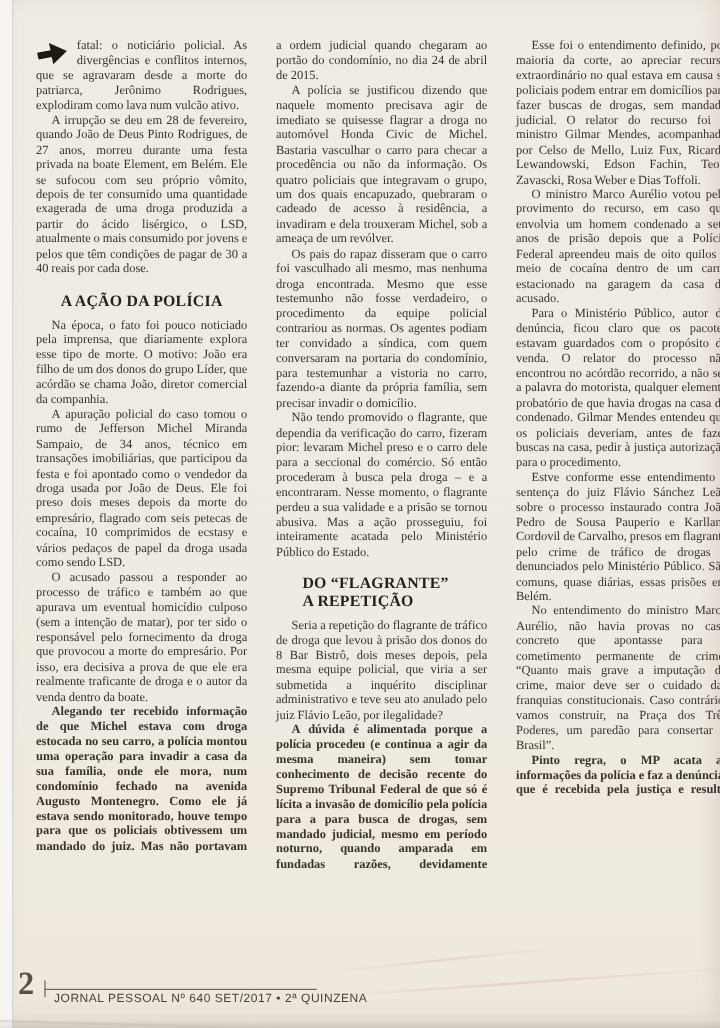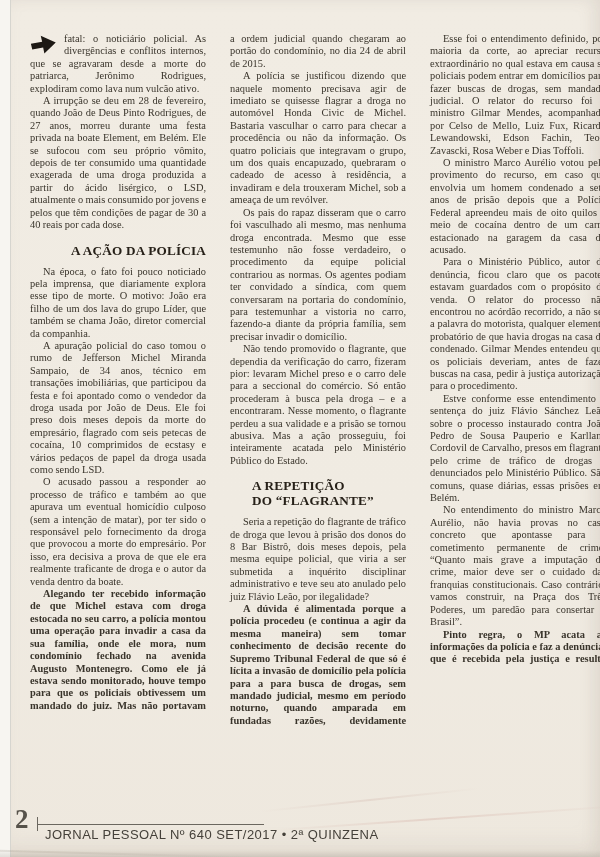--- a/index.html
+++ b/index.html
@@ -45,37 +45,37 @@
   .jump-arrow{
     float:left;width:27px;height:21px;margin:1px 7px 0 0;
   }
   .jump-arrow svg{display:block;transform:rotate(-8deg);}
   h2{
     margin:11px 0 8px 0;
     font-size:13.2px;line-height:15px;
     font-weight:bold;color:#272119;
     letter-spacing:0.2px;
   }
-  h2.center{text-align:right;}
+  h2.center{text-align:center;}
   h2.indent{margin-left:22px;text-align:left;}
   h2 .hl{display:block;}
 
   .footer{position:absolute;left:0;top:804px;width:300px;height:40px;}
   .pagenum{
     position:absolute;left:15px;top:2px;
     font-family:"Liberation Serif", serif;
     font-weight:bold;font-size:27px;line-height:27px;
     color:#56524a;
   }
   .footer-rule{position:absolute;left:37px;top:20px;width:227px;height:1px;background:#6b675f;}
   .footer-tick{position:absolute;left:37px;top:13px;width:1px;height:14px;background:#6b675f;}
   .issue{
     position:absolute;left:45px;top:23px;
     font-family:"Liberation Sans", sans-serif;
-    font-size:13px;letter-spacing:0.45px;
+    font-size:10px;letter-spacing:0.45px;
     color:#45413a;white-space:nowrap;
   }
 </style>
 </head>
 <body>
 
 <div class="page">
   <div class="edge-left"></div>
 
   <div class="columns">
@@ -84,34 +84,34 @@
       <p class="cont">
         <span class="jump-arrow">
           <svg width="27" height="21" viewBox="0 0 28 22" xmlns="http://www.w3.org/2000/svg">
             <path d="M1 8.5 L13 8 L12.4 1.5 L27 10.8 L13.6 20.5 L13.2 14 L1.6 14.6 Z" fill="#1d1914"></path>
           </svg>
         </span>
         <span>fatal: o noticiário policial. As divergências e conflitos internos, que se agravaram desde a morte do patriarca, Jerônimo Rodrigues, explodiram como lava num vulcão ativo.</span>
       </p>
       <p>A irrupção se deu em 28 de fevereiro, quando João de Deus Pinto Rodrigues, de 27 anos, morreu durante uma festa privada na boate Element, em Belém. Ele se sufocou com seu próprio vômito, depois de ter consumido uma quantidade exagerada de uma droga produzida a partir do ácido lisérgico, o LSD, atualmente o mais consumido por jovens e pelos que têm condições de pagar de 30 a 40 reais por cada dose.</p>
       <h2 class="center">A AÇÃO DA POLÍCIA</h2>
-      <p>Na época, o fato foi pouco noticiado pela imprensa, que diariamente explora esse tipo de morte. O motivo: João era filho de um dos lava do grupo Líder, que também se chama João, diretor comercial da companhia.</p>
+      <p>Na época, o fato foi pouco noticiado pela imprensa, que diariamente explora esse tipo de morte. O motivo: João era filho de um dos donos do grupo Líder, que acórdão se chama João, diretor comercial da companhia.</p>
       <p>A apuração policial do caso tomou o rumo de Jefferson Michel Miranda Sampaio, de 34 anos, técnico em transações imobiliárias, que participou da festa e foi apontado como o vendedor da droga usada por João de Deus. Ele foi preso dois meses depois da morte do empresário, flagrado com seis petecas de cocaína, 10 comprimidos de ecstasy e vários pedaços de papel da droga usada como sendo LSD.</p>
       <p>O acusado passou a responder ao processo de tráfico e também ao que apurava um eventual homicídio culposo (sem a intenção de matar), por ter sido o responsável pelo fornecimento da droga que provocou a morte do empresário. Por isso, era decisiva a prova de que ele era realmente traficante de droga e o autor da venda dentro da boate.</p>
       <p class="runon">Alegando ter recebido informação de que Michel estava com droga estocada no seu carro, a polícia montou uma operação para invadir a casa da sua família, onde ele mora, num condomínio fechado na avenida Augusto Montenegro. Como ele já estava sendo monitorado, houve tempo para que os policiais obtivessem um mandado do juiz. Mas não portavam</p>
     </div>
 
     <div class="col">
       <p class="cont">a ordem judicial quando chegaram ao portão do condomínio, no dia 24 de abril de 2015.</p>
       <p>A polícia se justificou dizendo que naquele momento precisava agir de imediato se quisesse flagrar a droga no automóvel Honda Civic de Michel. Bastaria vasculhar o carro para checar a procedência ou não da informação. Os quatro policiais que integravam o grupo, um dos quais encapuzado, quebraram o cadeado de acesso à residência, a invadiram e dela trouxeram Michel, sob a ameaça de um revólver.</p>
       <p>Os pais do rapaz disseram que o carro foi vasculhado ali mesmo, mas nenhuma droga encontrada. Mesmo que esse testemunho não fosse verdadeiro, o procedimento da equipe policial contrariou as normas. Os agentes podiam ter convidado a síndica, com quem conversaram na portaria do condomínio, para testemunhar a vistoria no carro, fazendo-a diante da própria família, sem precisar invadir o domicílio.</p>
       <p>Não tendo promovido o flagrante, que dependia da verificação do carro, fizeram pior: levaram Michel preso e o carro dele para a seccional do comércio. Só então procederam à busca pela droga – e a encontraram. Nesse momento, o flagrante perdeu a sua validade e a prisão se tornou abusiva. Mas a ação prosseguiu, foi inteiramente acatada pelo Ministério Público do Estado.</p>
       <h2 class="indent">
+        <span class="hl">DO “FLAGRANTE”</span>
         <span class="hl">A REPETIÇÃO</span>
-        <span class="hl">DO “FLAGRANTE”</span>
       </h2>
       <p>Seria a repetição do flagrante de tráfico de droga que levou à prisão dos donos do 8 Bar Bistrô, dois meses depois, pela mesma equipe policial, que viria a ser submetida a inquérito disciplinar administrativo e teve seu ato anulado pelo juiz Flávio Leão, por ilegalidade?</p>
       <p class="runon">A dúvida é alimentada porque a polícia procedeu (e continua a agir da mesma maneira) sem tomar conhecimento de decisão recente do Supremo Tribunal Federal de que só é lícita a invasão de domicílio pela polícia para a para busca de drogas, sem mandado judicial, mesmo em período noturno, quando amparada em fundadas razões, devidamente</p>
     </div>
 
     <div class="col">
       <p>Esse foi o entendimento definido, por maioria da corte, ao apreciar recurso extraordinário no qual estava em causa se policiais podem entrar em domicílios para fazer buscas de drogas, sem mandado judicial. O relator do recurso foi o ministro Gilmar Mendes, acompanhado por Celso de Mello, Luiz Fux, Ricardo Lewandowski, Edson Fachin, Teori Zavascki, Rosa Weber e Dias Toffoli.</p>
       <p>O ministro Marco Aurélio votou pelo provimento do recurso, em caso que envolvia um homem condenado a sete anos de prisão depois que a Polícia Federal apreendeu mais de oito quilos e meio de cocaína dentro de um carro estacionado na garagem da casa do acusado.</p>
       <p>Para o Ministério Público, autor da denúncia, ficou claro que os pacotes estavam guardados com o propósito de venda. O relator do processo não encontrou no acórdão recorrido, a não ser a palavra do motorista, qualquer elemento probatório de que havia drogas na casa do condenado. Gilmar Mendes entendeu que os policiais deveriam, antes de fazer buscas na casa, pedir à justiça autorização para o procedimento.</p>
       <p>Estve conforme esse entendimento a sentença do juiz Flávio Sánchez Leão sobre o processo instaurado contra João Pedro de Sousa Pauperio e Karllana Cordovil de Carvalho, presos em flagrante pelo crime de tráfico de drogas e denunciados pelo Ministério Público. São comuns, quase diárias, essas prisões em Belém.</p>

